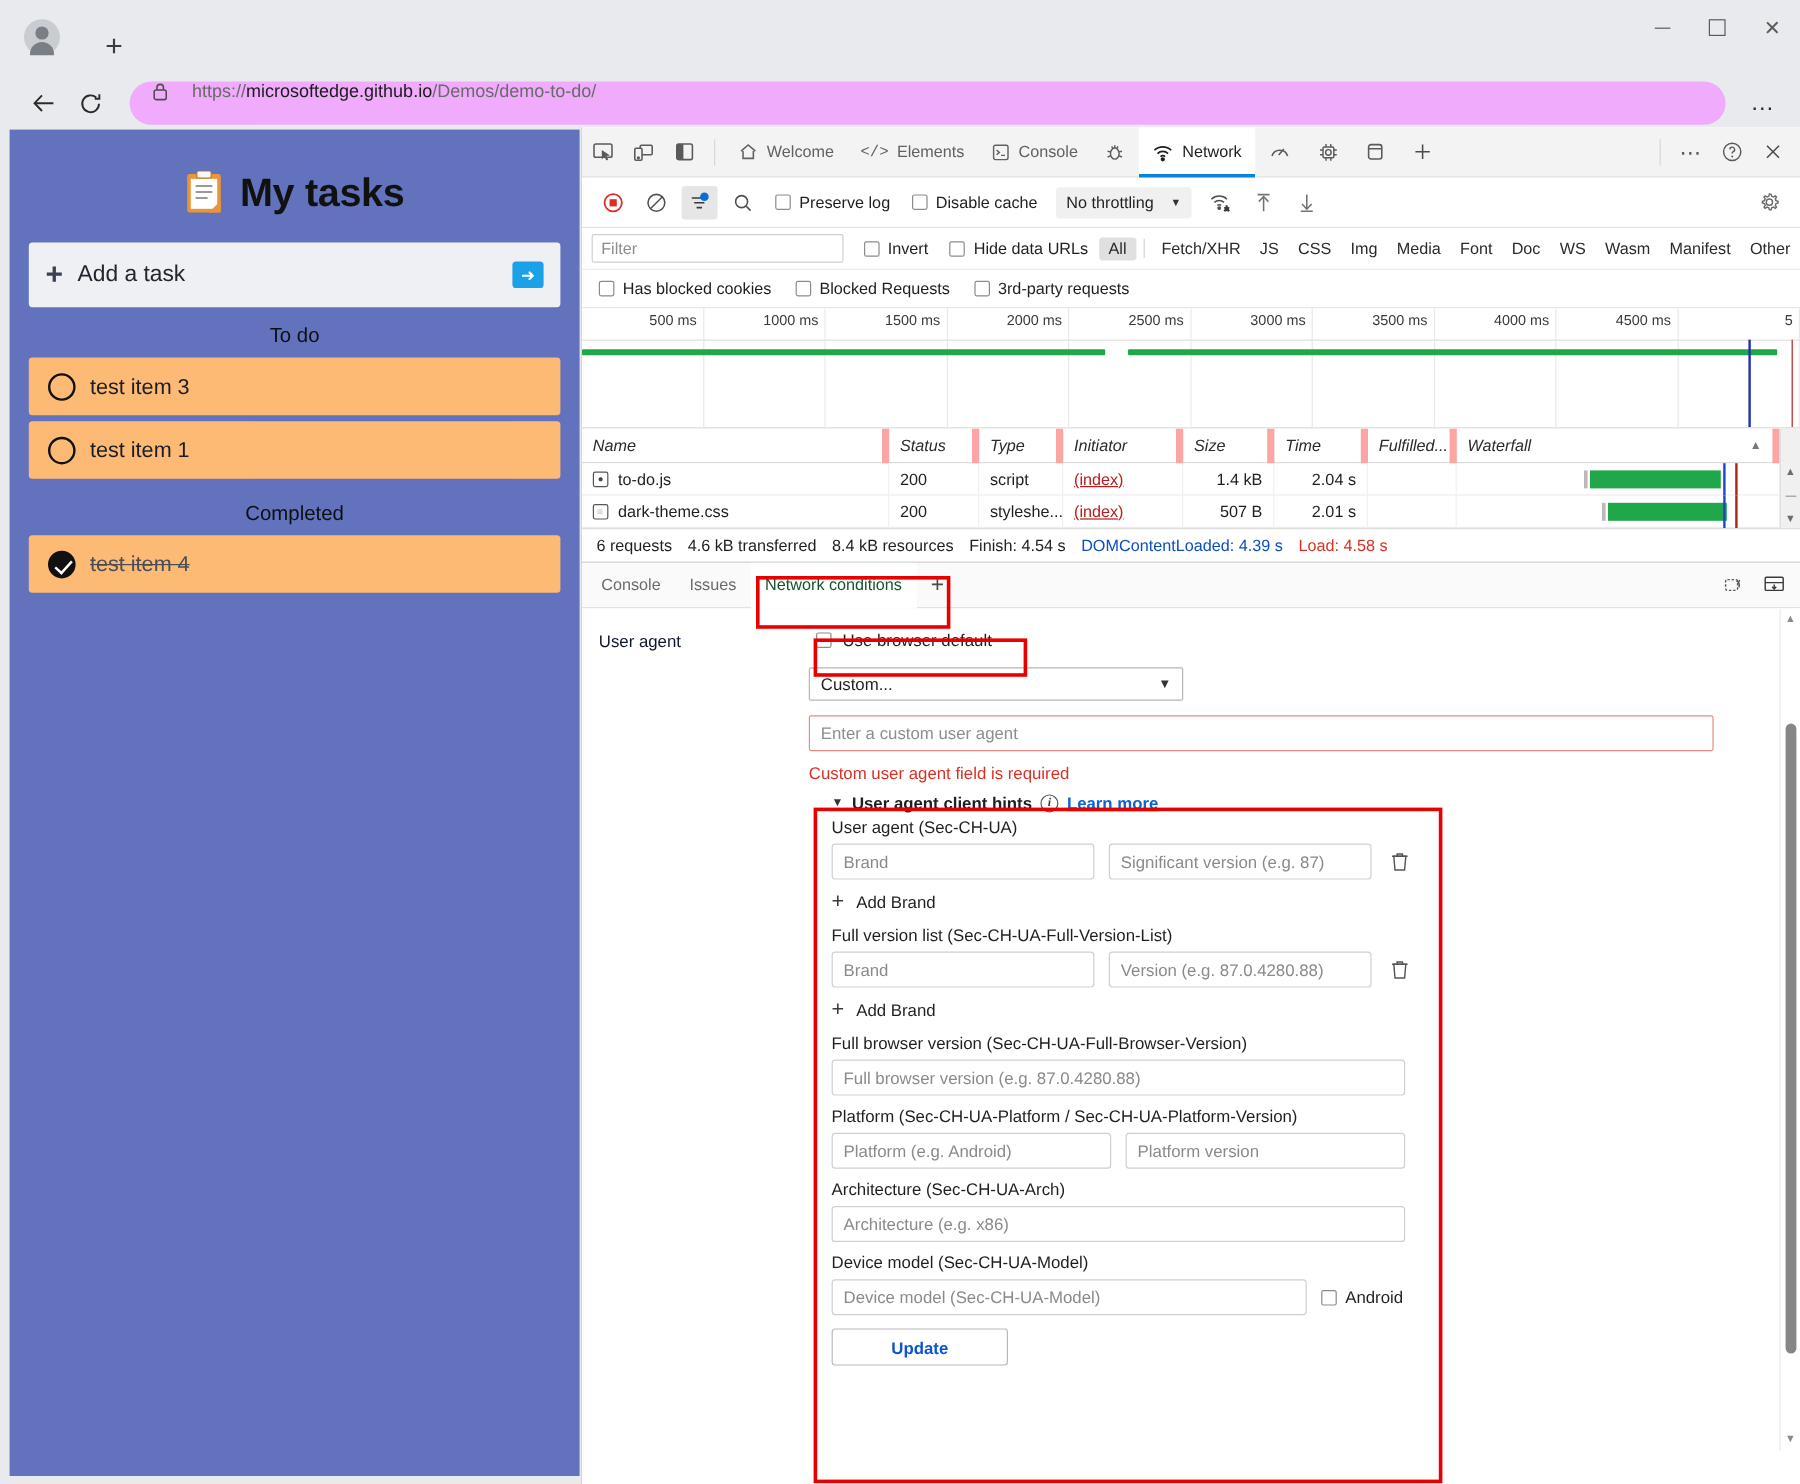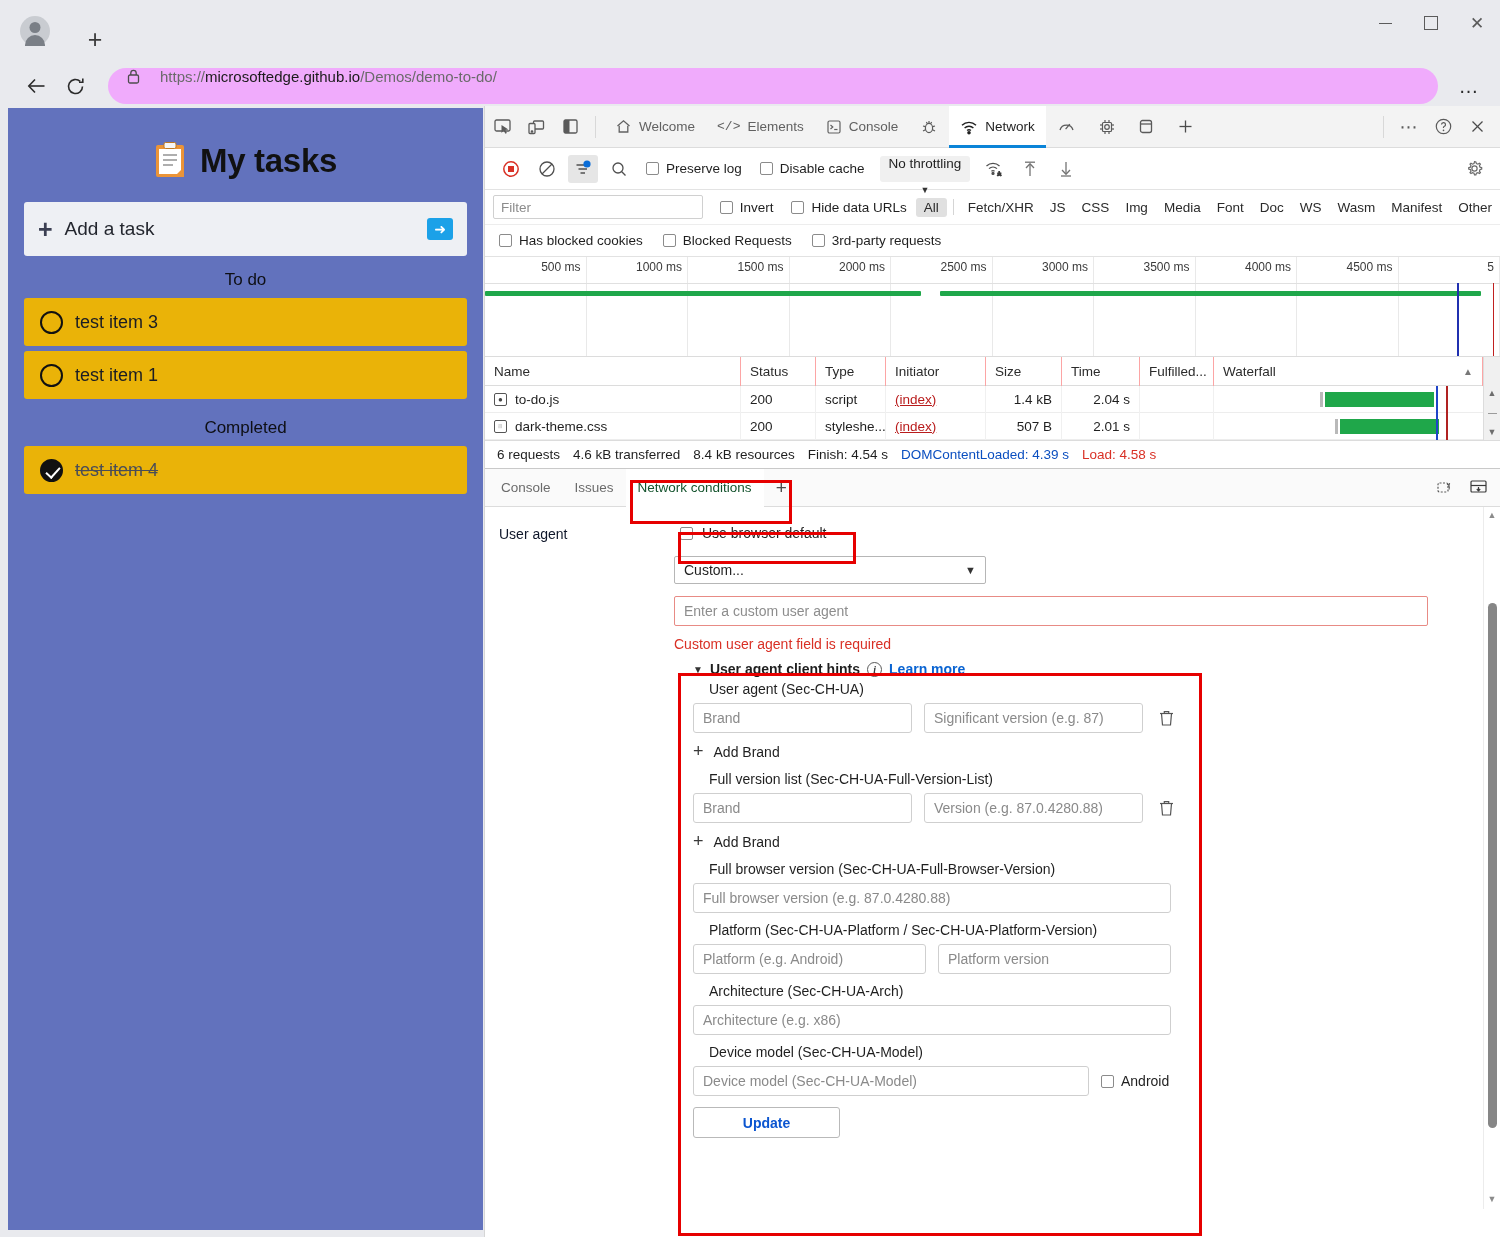--- a/index.html
+++ b/index.html
@@ -53,21 +53,21 @@
   .todo-head { display:flex; align-items:center; justify-content:center; gap:14px; padding:34px 0 22px; }
   .clipboard { width:32px; height:38px; position:relative; }
   .todo-title { font-size:33px; font-weight:bold; color:#111; letter-spacing:-.3px; }
   .addtask { margin:0 16px; height:54px; background:#eef0f4; border-radius:3px;
              display:flex; align-items:center; padding:0 14px; }
   .plus { font-size:25px; color:#3b3f52; margin-right:12px; font-weight:bold; line-height:1; }
   .addtask-label { flex:1; font-size:19px; color:#23262e; }
   .arrowbtn { width:26px; height:22px; background:#1ba1e8; border-radius:3px; display:flex;
               align-items:center; justify-content:center; color:#fff; font-size:14px; }
   .section-head { text-align:center; font-size:17px; color:#0e0f14; padding:14px 0 8px; }
-  .task { margin:0 16px 5px; height:48px; background:#eab308; border-radius:3px;
+  .task { margin:0 16px 5px; height:48px; background:#fdba74; border-radius:3px;
           display:flex; align-items:center; padding:0 16px; }
   .circle { width:23px; height:23px; border-radius:50%; border:2.6px solid #111; margin-right:12px;
             flex:0 0 auto; }
   .circle.done { background:#111; border-color:#111; position:relative; }
   .circle.done::after { content:""; position:absolute; left:7px; top:3px; width:6px; height:12px;
             border:solid #fff; border-width:0 2.4px 2.4px 0; transform:rotate(42deg); }
   .task-label { font-size:18px; color:#1b1d24; }
   .task-label.strike { text-decoration:line-through; color:#4a4d57; }
 
   
@@ -87,21 +87,21 @@
 
   .dt-toolbar { height:42px; display:flex; align-items:center; gap:0; padding:0 8px;
                 border-bottom:1px solid #e3e3e3; background:#fff; }
   .tb-btn { width:30px; height:28px; display:flex; align-items:center; justify-content:center;
             color:#4f4f4f; border-radius:3px; margin:0 3px; }
   .tb-btn.sel { background:#e6e6e6; }
   .cbx { width:13px; height:13px; border:1px solid #8b8b8b; border-radius:2px; background:#fff;
          flex:0 0 auto; }
   .tb-check { display:flex; align-items:center; gap:7px; margin:0 9px; white-space:nowrap; }
   .throttle { display:flex; align-items:center; gap:14px; background:#f0f0f0; border-radius:3px;
-              height:26px; padding:0 9px; margin:0 6px; white-space:nowrap;flex-direction:column; }
+              height:26px; padding:0 9px; margin:0 6px; white-space:nowrap; }
   .caret { font-size:9px; color:#333; }
   .tb-spacer { flex:1; }
 
   .dt-filterbar { height:35px; display:flex; align-items:center; padding:0 0 0 0;
                   border-bottom:1px solid #ededed; }
   .filter-input { width:210px; height:24px; margin:0 8px 0 8px; border:1px solid #d0d0d0;
                   border-radius:2px; display:flex; align-items:center; padding:0 7px;
                   color:#8c8c8c; background:#fff; }
   .ftypes { display:flex; align-items:center; gap:0; }
   .ftype { padding:2px 8px; border-radius:3px; color:#2b2b2b; white-space:nowrap; }
@@ -117,22 +117,22 @@
   .ov-ticks { position:absolute; inset:0; display:flex; }
   .ov-cell { flex:1; border-right:1px solid #e9e9e9; position:relative; }
   .ov-cell span { position:absolute; right:5px; top:3px; font-size:12px; color:#3a3a3a; white-space:nowrap; }
   .ov-axis { position:absolute; left:0; right:0; top:26px; height:1px; background:#e0e0e0; }
   .ov-bar { position:absolute; height:5px; background:#1fa74a; top:34px; border-radius:1px; }
   .ov-vline { position:absolute; top:26px; bottom:0; width:1.5px; }
 
   
   .req-head { height:29px; display:flex; align-items:center; border-bottom:1px solid #dcdcdc;
               background:#fff; color:#2b2b2b; }
-  .rh { padding:4px 9px; border-right:1px solid #fca5a5; height:29px; display:flex;
-        align-items:center; overflow:hidden; white-space:nowrap; }
+  .rh { padding:4px 9px; border-right:6px solid #fca5a5; height:29px; display:flex;
+        align-items:center; overflow:hidden; white-space:nowrap;font-style:italic; }
   .req-row { height:27px; display:flex; align-items:center; border-bottom:1px solid #ededed; }
   .rc { padding:0 9px; border-right:1px solid #f0f0f0; height:27px; display:flex; align-items:center;
         overflow:hidden; white-space:nowrap; }
   .rc.num { justify-content:flex-end; }
   .file-ic { width:13px; height:13px; border:1px solid #555; border-radius:2px; margin-right:8px;
              flex:0 0 auto; display:flex; align-items:center; justify-content:center;
              font-size:8px; color:#444; }
   .link { color:#b91c1c; text-decoration:underline; }
   .wf-cell { position:relative; flex:1; height:27px; }
   .wf-bar { position:absolute; top:6px; height:15px; background:#1fa74a; }
@@ -168,21 +168,21 @@
   .err { color:#d93025; font-size:14px; margin-top:10px; }
 
   
   .hints { position:absolute; left:194px; top:146px; width:518px; }
   .hints-inner { padding:8px 14px 12px 14px; }
   .h-title { font-weight:bold; font-size:14px; display:flex; align-items:center; gap:7px; }
   .tri { font-size:10px; color:#333; }
   .info-ic { width:15px; height:15px; border:1.3px solid #5a5a5a; border-radius:50%;
              font-size:10px; display:inline-flex; align-items:center; justify-content:center;
              color:#3a3a3a; font-style:italic; font-family:"Liberation Serif", serif; }
-  .h-lbl { font-size:14px; margin:9px 16px 6px; color:#1f1f1f; }
+  .h-lbl { font-size:14px; margin:9px 0 6px; color:#1f1f1f; }
   .h-row { display:flex; align-items:center; gap:12px; }
   .inp { height:30px; border:1px solid #cfcfcf; border-radius:3px; display:flex; align-items:center;
          padding:0 9px; color:#8a8a8a; font-size:14px; background:#fff; }
   .trash { width:22px; height:22px; color:#555; display:flex; align-items:center; justify-content:center; }
   .addbrand { display:flex; align-items:center; gap:10px; margin:8px 0 4px; font-size:14px; color:#1f1f1f; }
   .addbrand .pl { font-size:18px; color:#3a3a3a; font-weight:300; }
   .mobile-chk { display:flex; align-items:center; gap:7px; font-size:14px; }
   .updbtn { width:147px; height:31px; border:1px solid #b9b9b9; border-radius:3px; background:#fff;
             color:#0b55d0; font-weight:bold; font-size:14px; display:flex; align-items:center;
             justify-content:center; margin-top:11px; }

